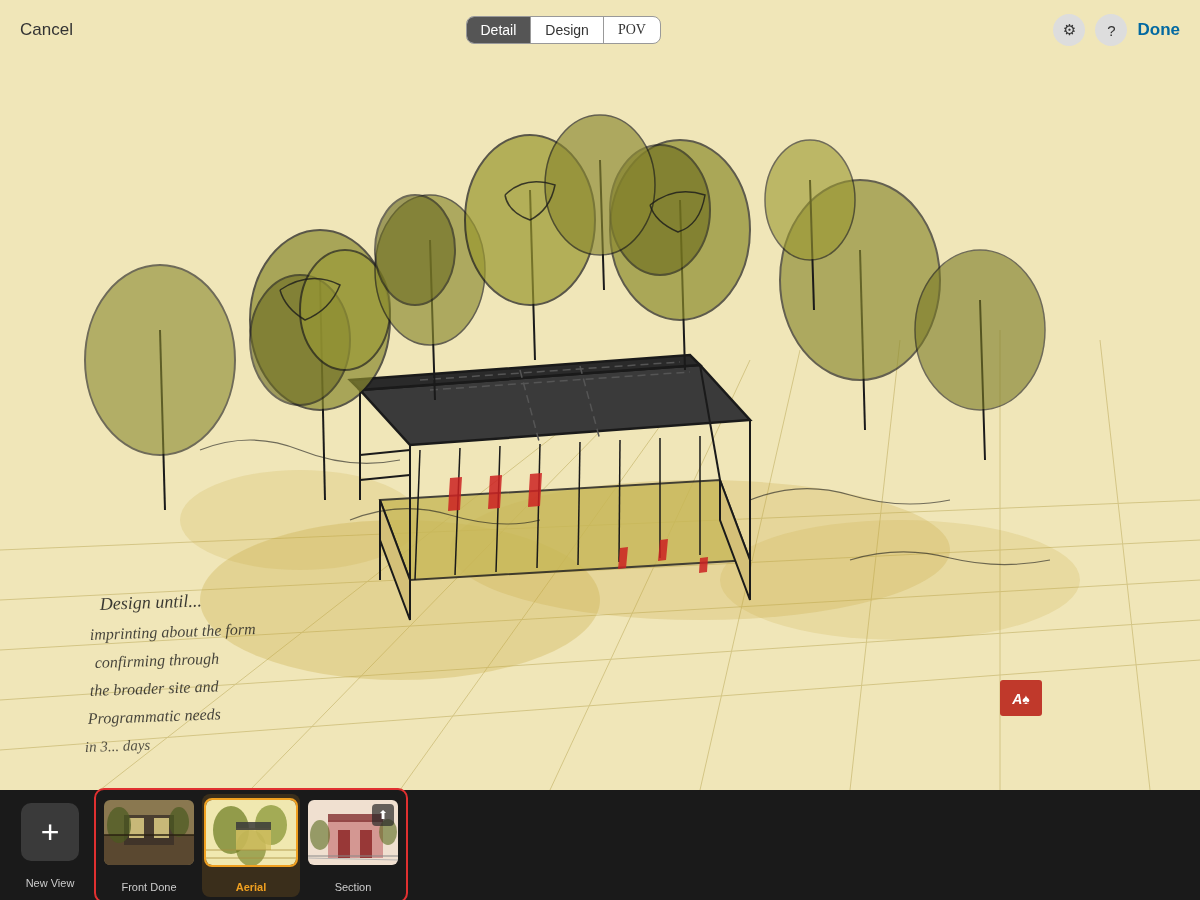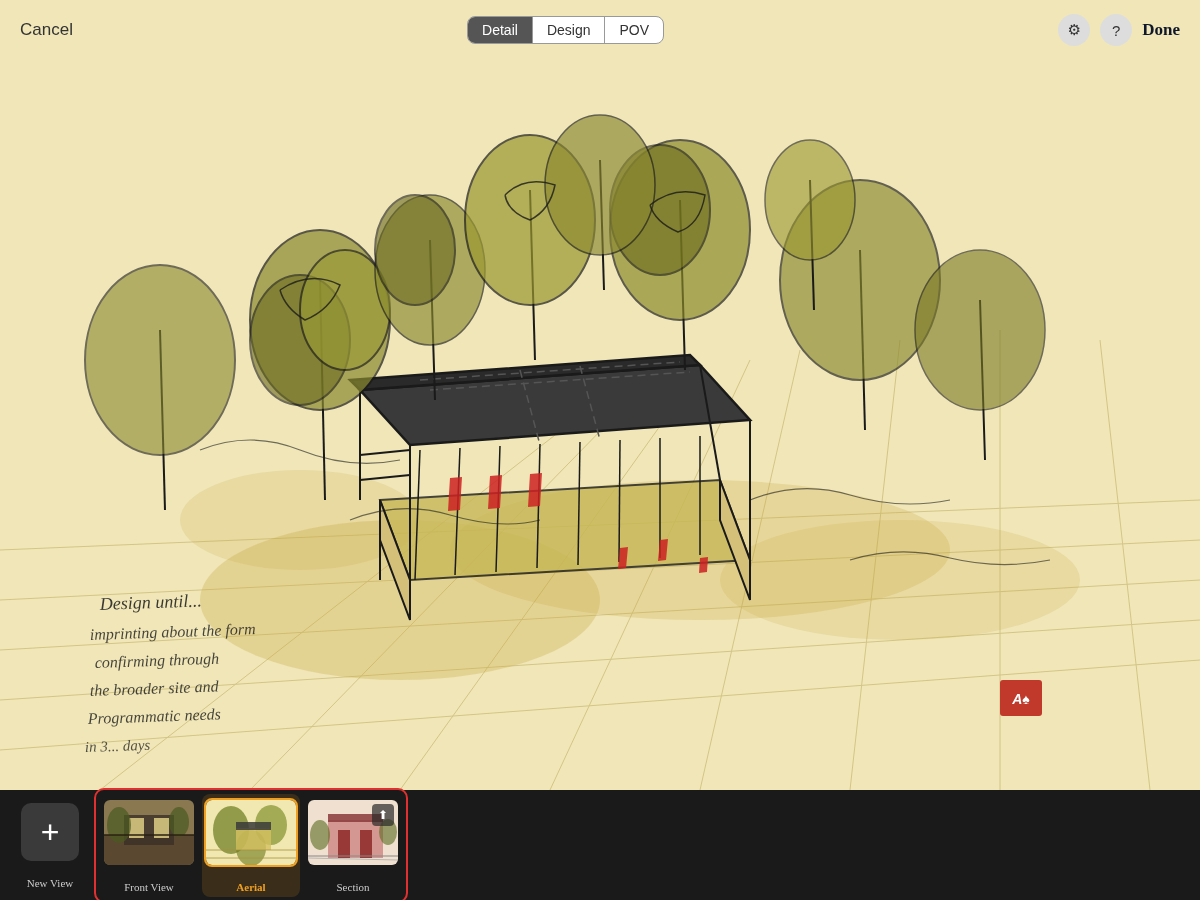--- a/index.html
+++ b/index.html
@@ -49,21 +49,21 @@
     .view-mode-btn {
       padding: 5px 14px;
       font-size: 14px;
       cursor: pointer;
       background: none;
       border: none;
       font-family: inherit;
       color: #333;
       border-right: 1px solid #999;
     }
-    .view-mode-btn:last-child { border-right: none; }
+    .view-mode-btn:last-child { border-right: none; font-family: Liberation Serif, serif; }
     .view-mode-btn.active {
       background: #555;
       color: #fff;
     }
 
     #top-right {
       display: flex;
       align-items: center;
       gap: 10px;
     }
@@ -78,25 +78,25 @@
       display: flex;
       align-items: center;
       justify-content: center;
       font-size: 15px;
       color: #333;
     }
 
     #done-btn {
       font-size: 17px;
       font-weight: 600;
-      color: #0f172a;
+      color: #0369a1;
       cursor: pointer;
       background: none;
       border: none;
-      font-family: Liberation Serif, serif;
+      font-family: Liberation Sans, sans-serif;
     }
 
     
     #canvas-area {
       position: absolute;
       top: 0;
       left: 0;
       right: 0;
       bottom: 110px;
       overflow: hidden;
@@ -146,21 +146,20 @@
       font-size: 32px;
       color: #fff;
       margin-bottom: 4px;
     }
 
     .thumb-label {
       font-size: 11px;
       color: #ccc;
       text-align: center;
       margin-top: 12px;
-      font-family: Liberation Serif, serif;
     }
 
     .thumb-selected .thumb-label {
       color: #f0a020;
     }
 
     
     #selected-group {
       display: flex;
       align-items: stretch;
@@ -377,21 +376,21 @@
           <rect width="90" height="65" fill="#8a7850"></rect>
           <rect x="0" y="35" width="90" height="30" fill="#5a4830"></rect>
           <rect x="20" y="15" width="50" height="30" fill="#3a3028" opacity="0.8"></rect>
           <rect x="25" y="18" width="15" height="20" fill="#c8b878"></rect>
           <rect x="50" y="18" width="15" height="20" fill="#c8b878"></rect>
           <ellipse cx="15" cy="25" rx="12" ry="18" fill="#4a5a20" opacity="0.7"></ellipse>
           <ellipse cx="75" cy="22" rx="10" ry="15" fill="#4a5a20" opacity="0.7"></ellipse>
           <line x1="0" y1="35" x2="90" y2="35" stroke="#2a2010" stroke-width="1.5"></line>
         </svg>
       </div>
-      <span class="thumb-label">Front View</span>
+      <span class="thumb-label">Front Done</span>
     </div>
 
 
 
     <div class="thumb-item thumb-selected" style="background: rgba(240,160,32,0.15); border-radius:8px;align-items:center;">
       <div class="thumb-img-wrap" style="outline: 2.5px solid #f0a020; border-radius:6px;">
         <svg width="90" height="65" viewBox="0 0 90 65" xmlns="http://www.w3.org/2000/svg">
           <rect width="90" height="65" fill="#f0e8b0"></rect>
 
           <ellipse cx="25" cy="30" rx="18" ry="24" fill="#6a7a20" opacity="0.7"></ellipse>

